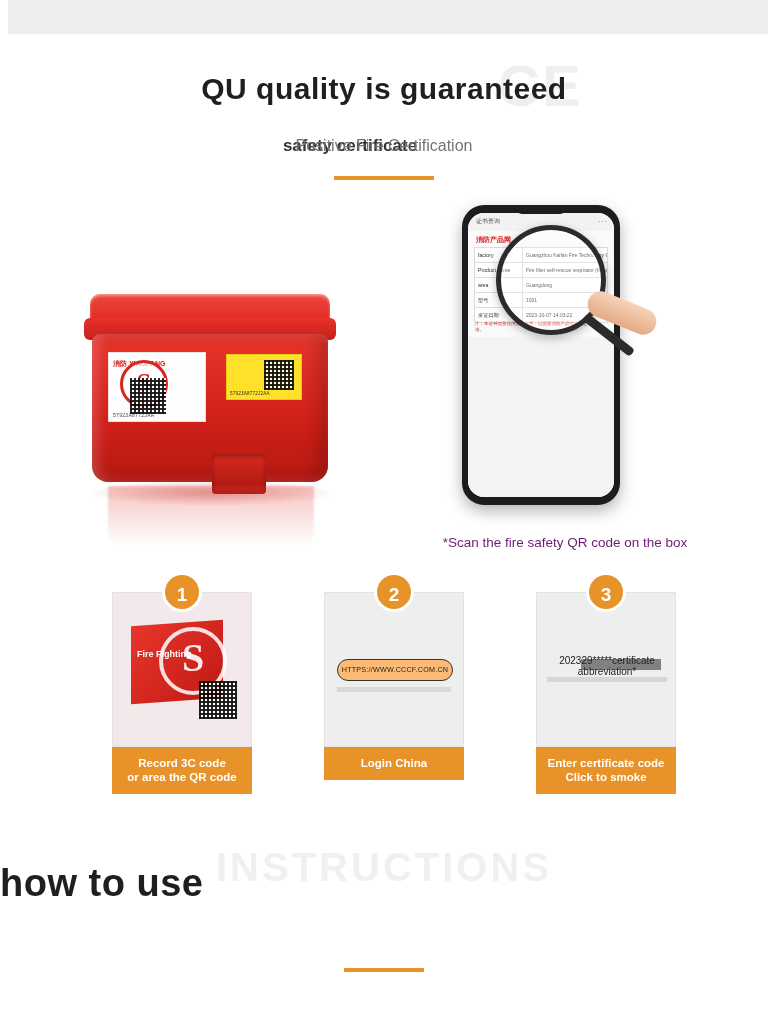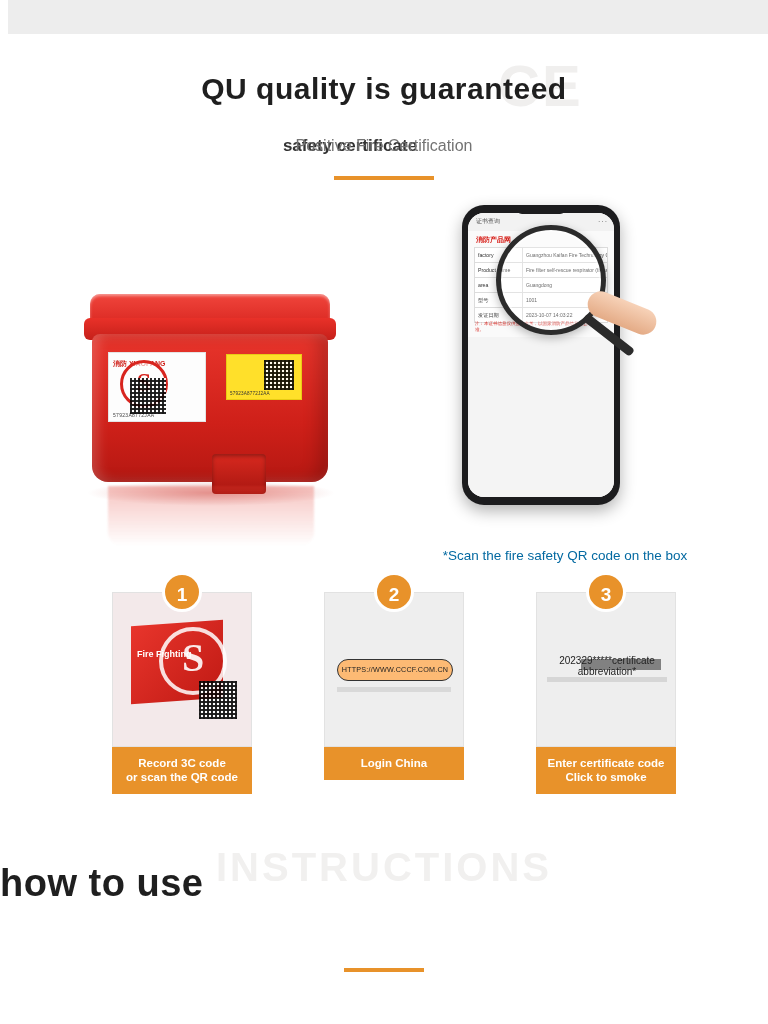--- a/index.html
+++ b/index.html
@@ -143,22 +143,22 @@
     border-radius:60px 26px 40px 60px;
     transform:rotate(-8deg);
     z-index:-1;
   }
   .finger{
     position:absolute;left:586px;top:300px;width:72px;height:26px;
     background:linear-gradient(180deg,#f7d2b8,#e4ab86);
     border-radius:14px;transform:rotate(22deg);
   }
   .scan-note{
-    position:absolute;left:400px;top:548px;width:330px;text-align:center;
-    font-size:13.5px;color:#0369a1;
+    position:absolute;left:400px;top:535px;width:330px;text-align:center;
+    font-size:13.5px;color:#701a75;
   }
 
   
   .step{position:absolute;width:140px;}
   .step-img{
     width:140px;height:155px;background:#eeeeee;border:1px solid #e2e2e2;box-sizing:border-box;
     position:relative;overflow:hidden;
   }
   .step-cap{
     width:140px;background:#e8922a;color:#fff;text-align:center;box-sizing:border-box;padding:9px 4px 10px 4px;
@@ -296,21 +296,21 @@
     <div class="step-img">
       <div class="s1-bg"></div>
       <div class="s1-card"></div>
       <div class="s1-txt">Fire
 Fighting</div>
       <div class="s1-s">S</div>
       <div class="qr s1-qr"></div>
     </div>
     <div class="step-cap">
       <div class="l1">Record 3C code</div>
-      <div class="l1">or scan the QR code</div>
+      <div class="l1">or area the QR code</div>
     </div>
   </div>
 
   <div class="step" id="step2">
     <div class="badge">2</div>
     <div class="step-img">
       <div class="s2-pill">HTTPS://WWW.CCCF.COM.CN</div>
       <div class="s2-line"></div>
     </div>
     <div class="step-cap">

